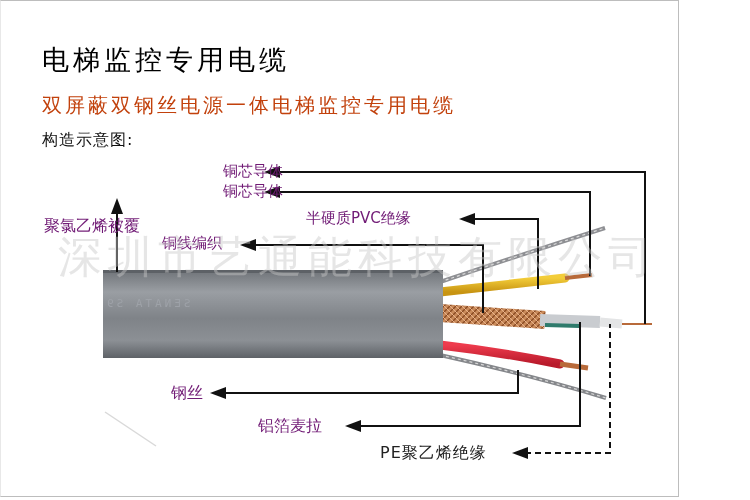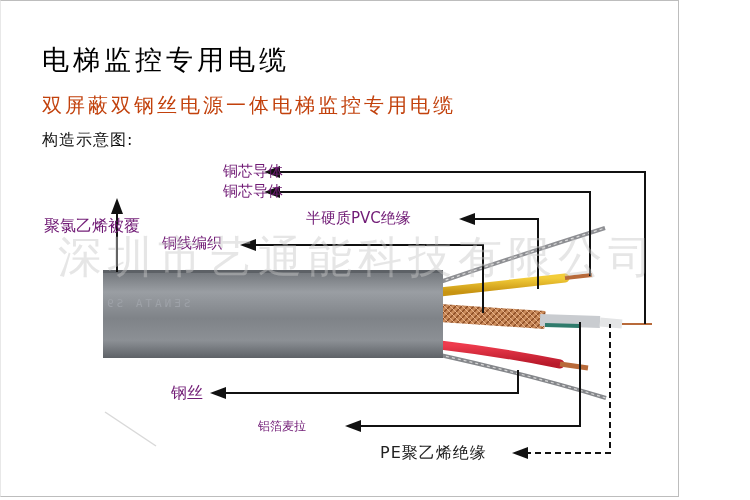--- a/index.html
+++ b/index.html
@@ -104,16 +104,16 @@
 </svg>
 
 <div class="print">SENATA S9</div>
 
 <div class="lbl" style="left:44px; top:184px; font-size:16px;margin-top:33px;">聚氯乙烯被覆</div>
 <div class="lbl" style="left:223px; top:162px;">铜芯导体</div>
 <div class="lbl" style="left:223px; top:182px;">铜芯导体</div>
 <div class="lbl" style="left:306px; top:209px;">半硬质PVC绝缘</div>
 <div class="lbl" style="left:162px; top:236px;font-family:Liberation Mono, monospace;">铜线编织</div>
 <div class="lbl" style="left:171px; top:384px; font-size:16px;">钢丝</div>
-<div class="lbl" style="left:258px; top:417px; font-size:12px;">铝箔麦拉</div>
+<div class="lbl" style="left:258px; top:417px; font-size:16px;">铝箔麦拉</div>
 <div class="lbl thin" style="left:380px; top:444px;">PE聚乙烯绝缘</div>
 
 <div class="watermark">深圳市艺通能科技有限公司</div>
 
 </body></html>

